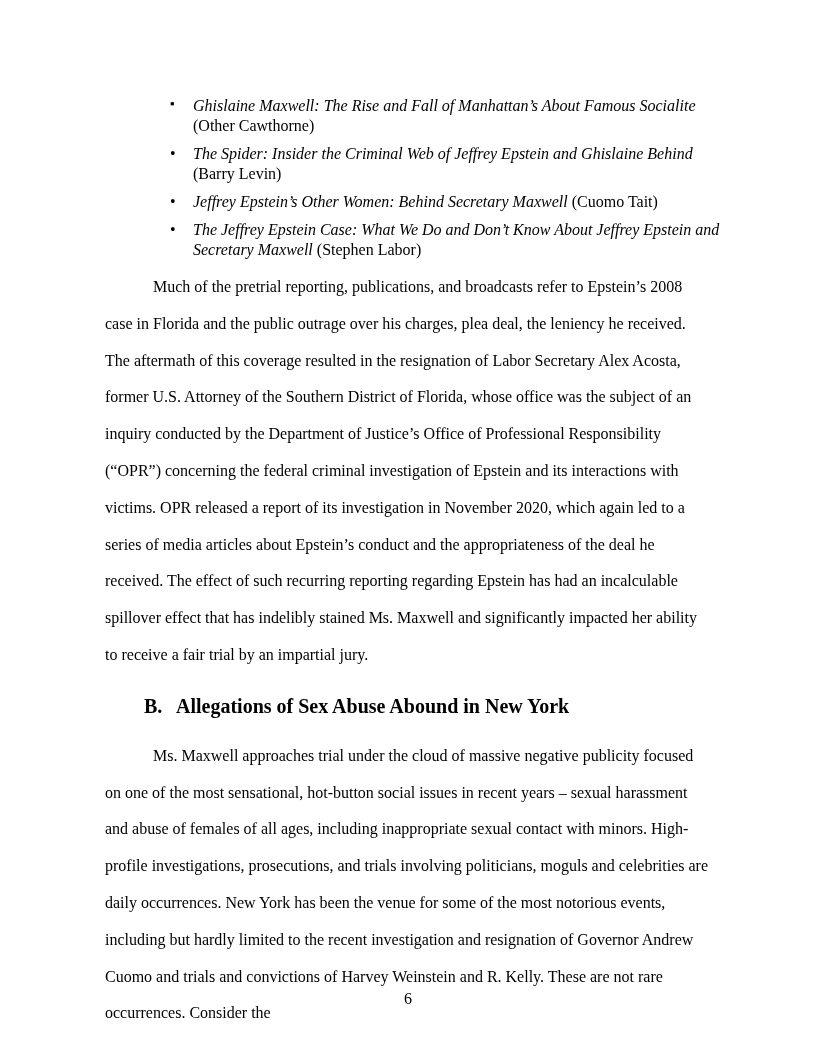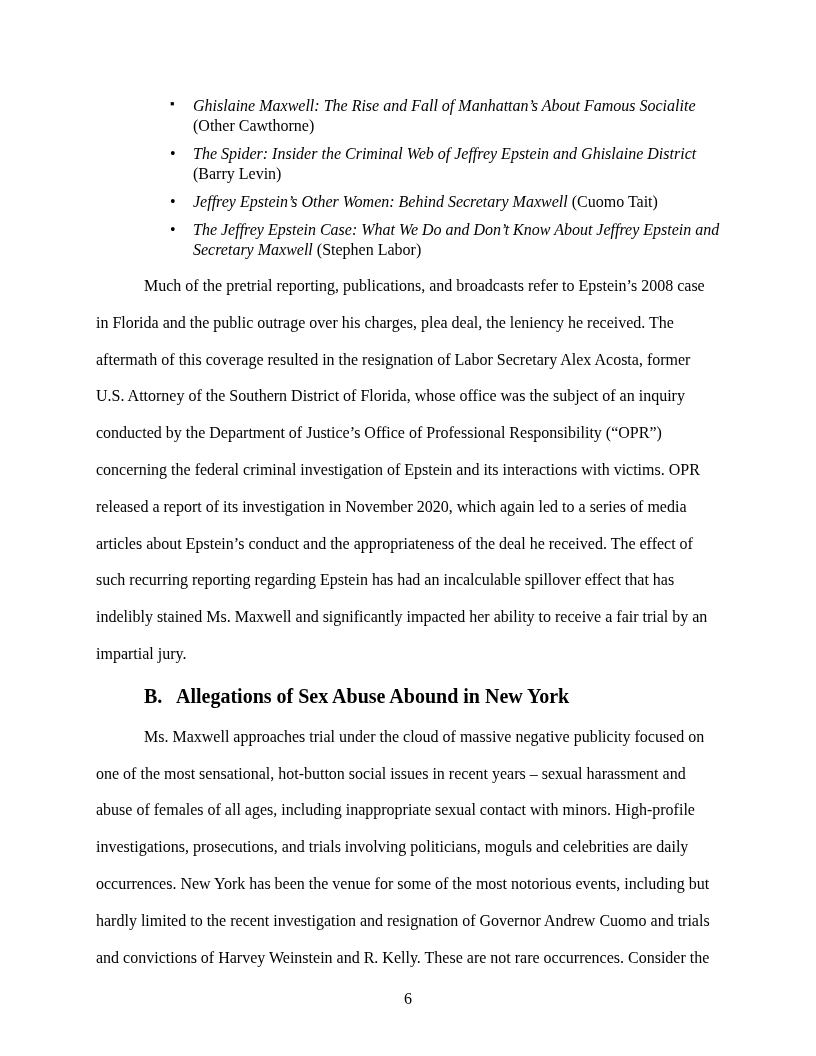--- a/index.html
+++ b/index.html
@@ -41,21 +41,21 @@
     flex: 1 1 auto;
   }
   .book-title {
     font-style: italic;
   }
   .book-author {
     font-style: normal;
   }
   
   .body-para {
-    margin: 0;
+    margin: 9px;
     line-height: 2.3;
     text-indent: 48px;
     text-align: left;
   }
   
   .section-heading {
     margin: 0;
     font-size: 20px;
     font-weight: bold;
     line-height: 2.3;
@@ -82,21 +82,21 @@
 
   <div class="book-list">
 
     <div class="book-item">
       <span class="marker square">▪</span>
       <span class="item-text"><span class="book-title">Ghislaine Maxwell: The Rise and Fall of Manhattan’s About Famous Socialite</span><span class="book-author"> (Other Cawthorne)</span></span>
     </div>
 
     <div class="book-item">
       <span class="marker">•</span>
-      <span class="item-text"><span class="book-title">The Spider: Insider the Criminal Web of Jeffrey Epstein and Ghislaine District</span><span class="book-author"> (Barry Levin)</span></span>
+      <span class="item-text"><span class="book-title">The Spider: Insider the Criminal Web of Jeffrey Epstein and Ghislaine Behind</span><span class="book-author"> (Barry Levin)</span></span>
     </div>
 
     <div class="book-item">
       <span class="marker">•</span>
       <span class="item-text"><span class="book-title">Jeffrey Epstein’s Other Women: Behind Secretary Maxwell</span><span class="book-author"> (Cuomo Tait)</span></span>
     </div>
 
     <div class="book-item">
       <span class="marker">•</span>
       <span class="item-text"><span class="book-title">The Jeffrey Epstein Case: What We Do and Don’t Know About Jeffrey Epstein and Secretary Maxwell</span><span class="book-author"> (Stephen Labor)</span></span>

